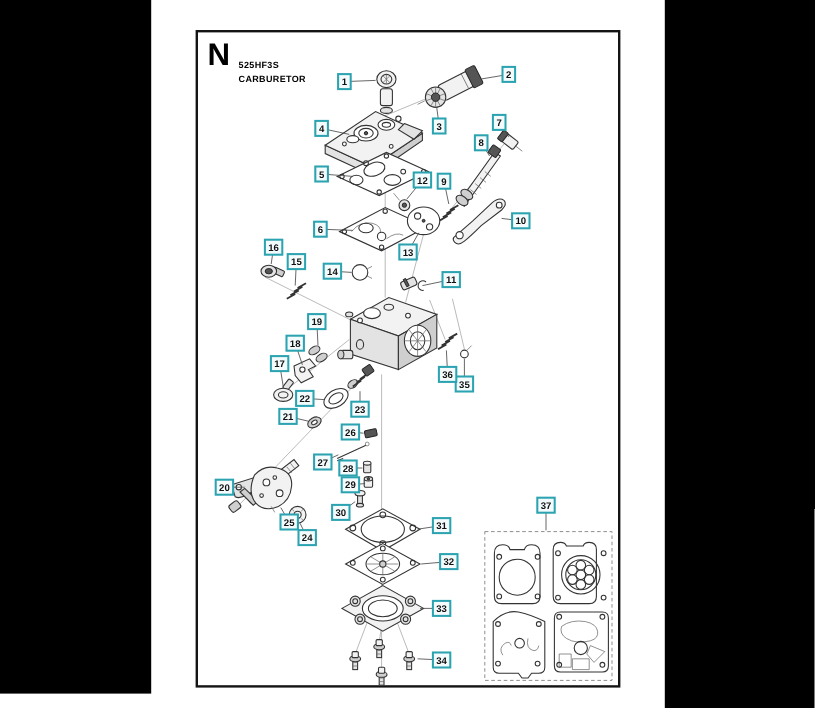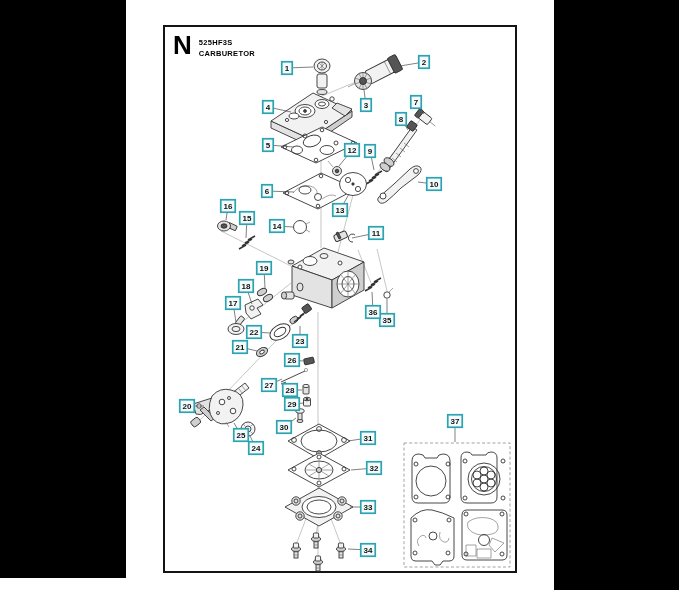--- a/index.html
+++ b/index.html
@@ -5,21 +5,21 @@
   html,body{margin:0;padding:0;background:#fff;}
   .stage{position:relative;width:679px;height:600px;background:#fff;overflow:hidden;
          font-family:"Liberation Sans",sans-serif;}
   .bar{position:absolute;top:0;background:#000;}
   .bar-left{left:0;width:126px;height:578px;}
   .bar-right{left:554px;width:125px;height:590px;}
   .frame{position:absolute;left:163px;top:25px;width:354px;height:548px;
          box-sizing:border-box;border:2px solid #141414;background:#fff;}
   .header{position:absolute;left:8px;top:5px;display:flex;align-items:flex-start;}
   .letter{font-size:26px;font-weight:bold;line-height:1;color:#000;}
-  .hdr-text{margin-left:7px;margin-top:6px;font-size:7.5px;font-weight:bold;
+  .hdr-text{margin-left:7px;margin-top:18px;font-size:7.5px;font-weight:bold;
             letter-spacing:.3px;color:#000;line-height:1.4;}
   .hdr-text span{display:block;}
   svg.diagram{position:absolute;left:0;top:0;}
   
   .o{fill:#fff;stroke:#333;stroke-width:.9;}
   .g1{fill:#f2f2f2;stroke:#333;stroke-width:.9;}
   .g2{fill:#e3e3e3;stroke:#333;stroke-width:.9;}
   .g3{fill:#cfcfcf;stroke:#333;stroke-width:.9;}
   .dk{fill:#555;stroke:#222;stroke-width:.8;}
   .n{fill:none;stroke:#333;stroke-width:.9;}

